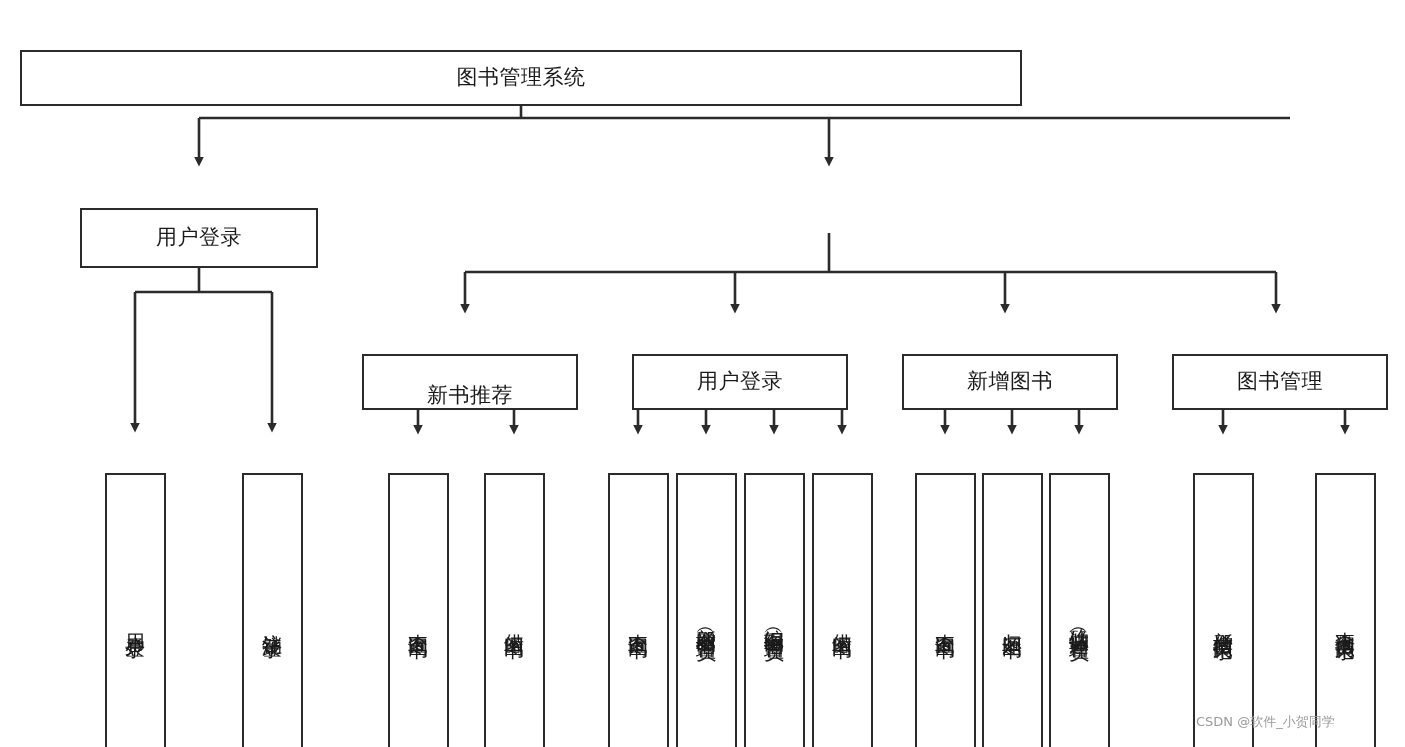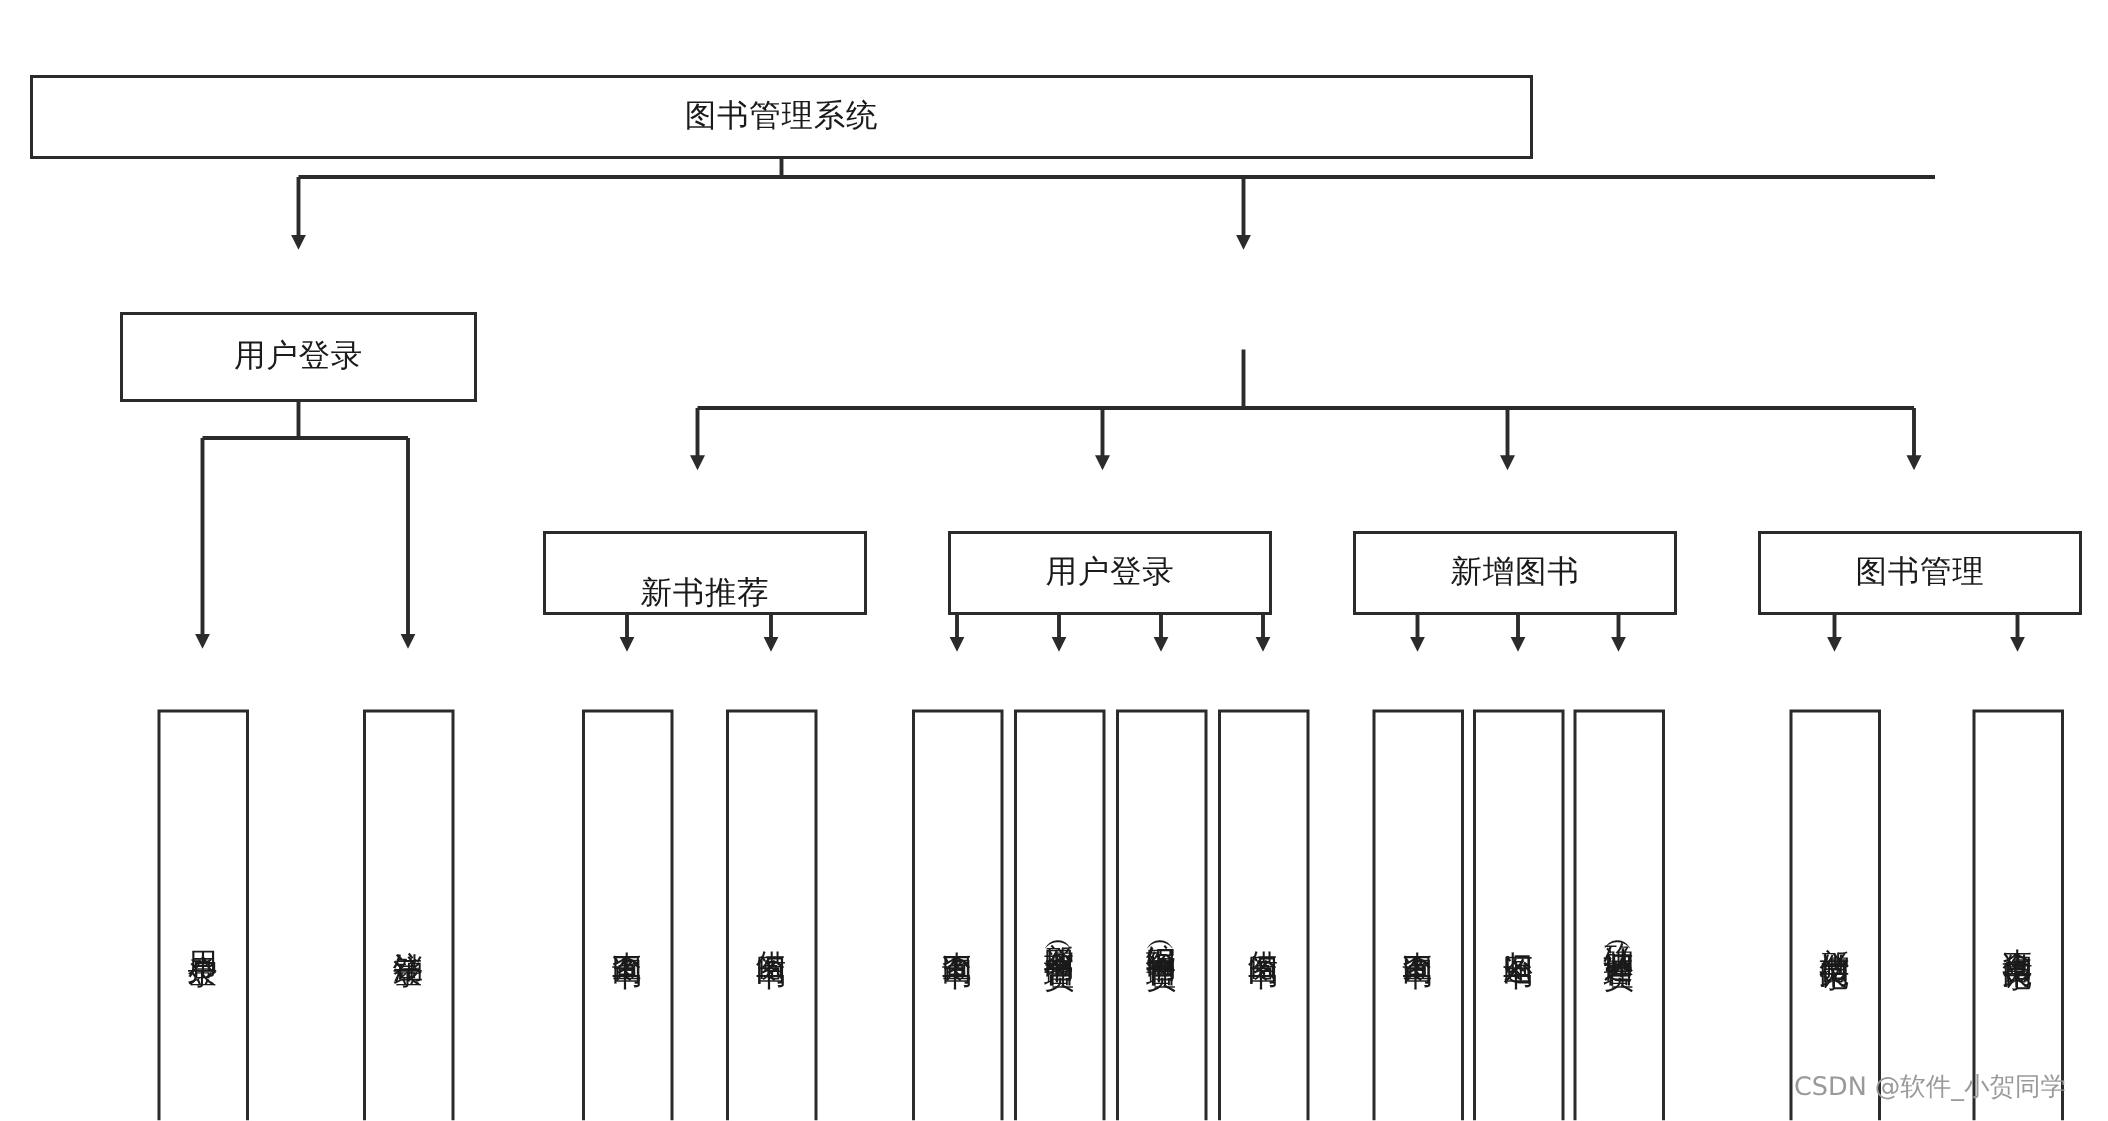--- a/index.html
+++ b/index.html
@@ -50,21 +50,21 @@
     text-orientation: upright;
     white-space: nowrap;
     letter-spacing: 2px;
     line-height: 1;
     font-size: 20px;
   }
   #watermark {
     position: absolute;
     left: 1196px;
     top: 713px;
-    font-size: 17px;
+    font-size: 13px;
     color: #9a9a9a;
     white-space: nowrap;
     z-index: 6;
     font-family: "DejaVu Sans", "Liberation Sans", sans-serif;
   }
 </style>
 </head>
 <body>
 
 <div id="diagram-root">

